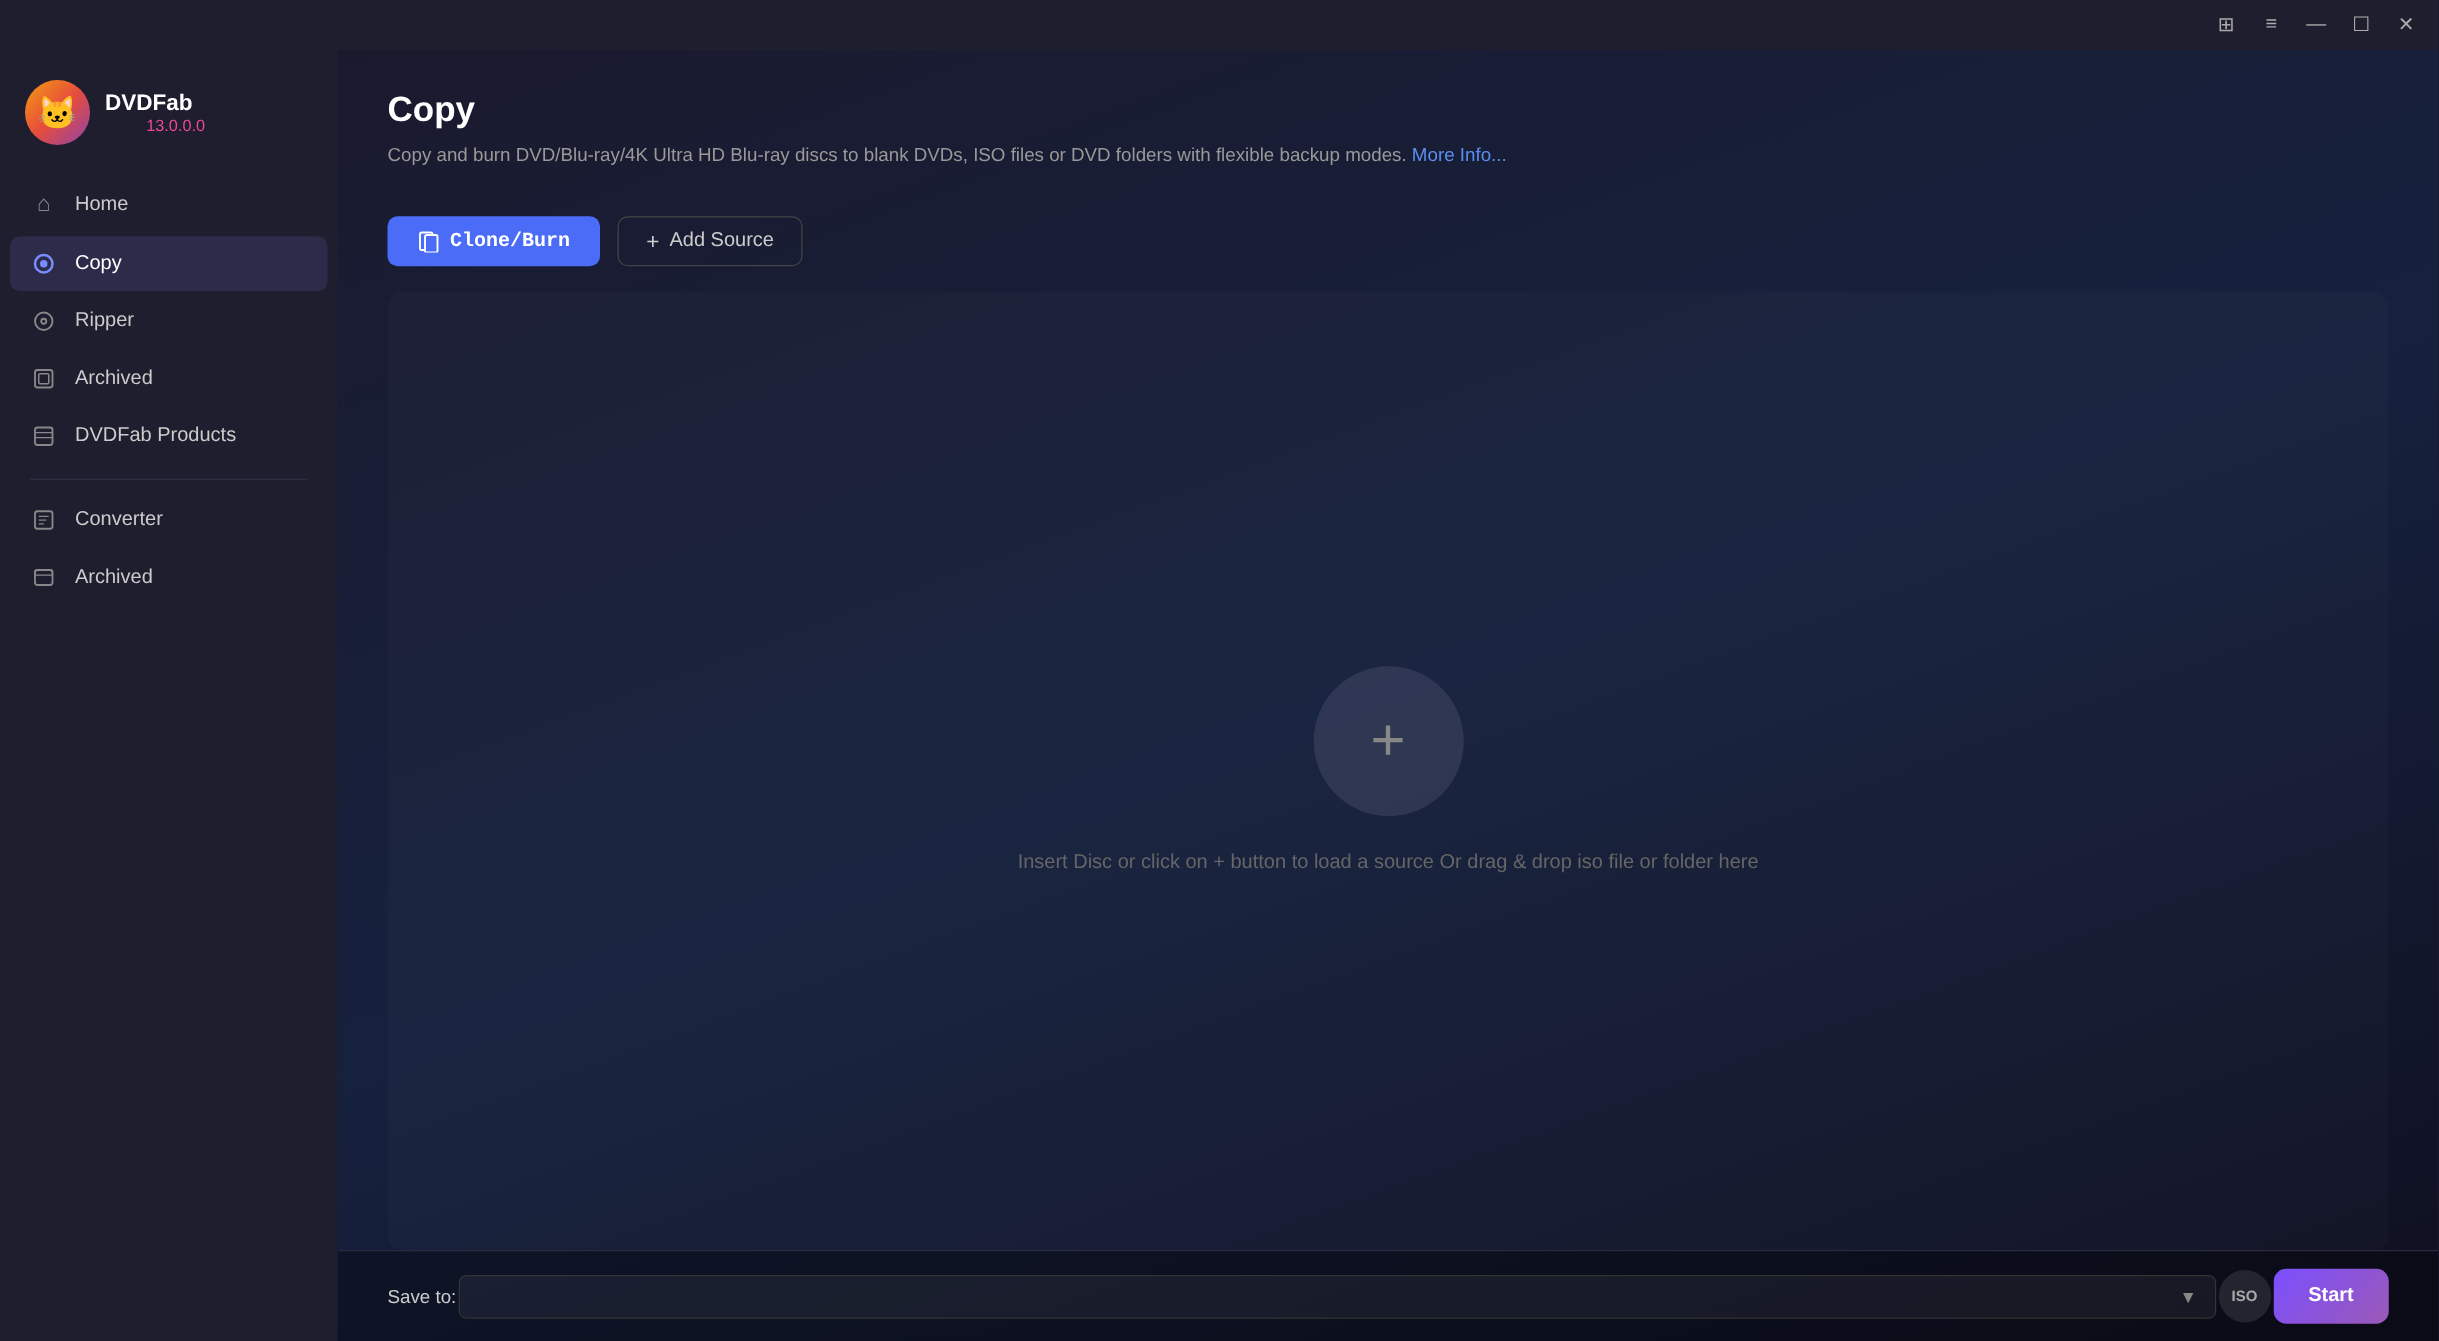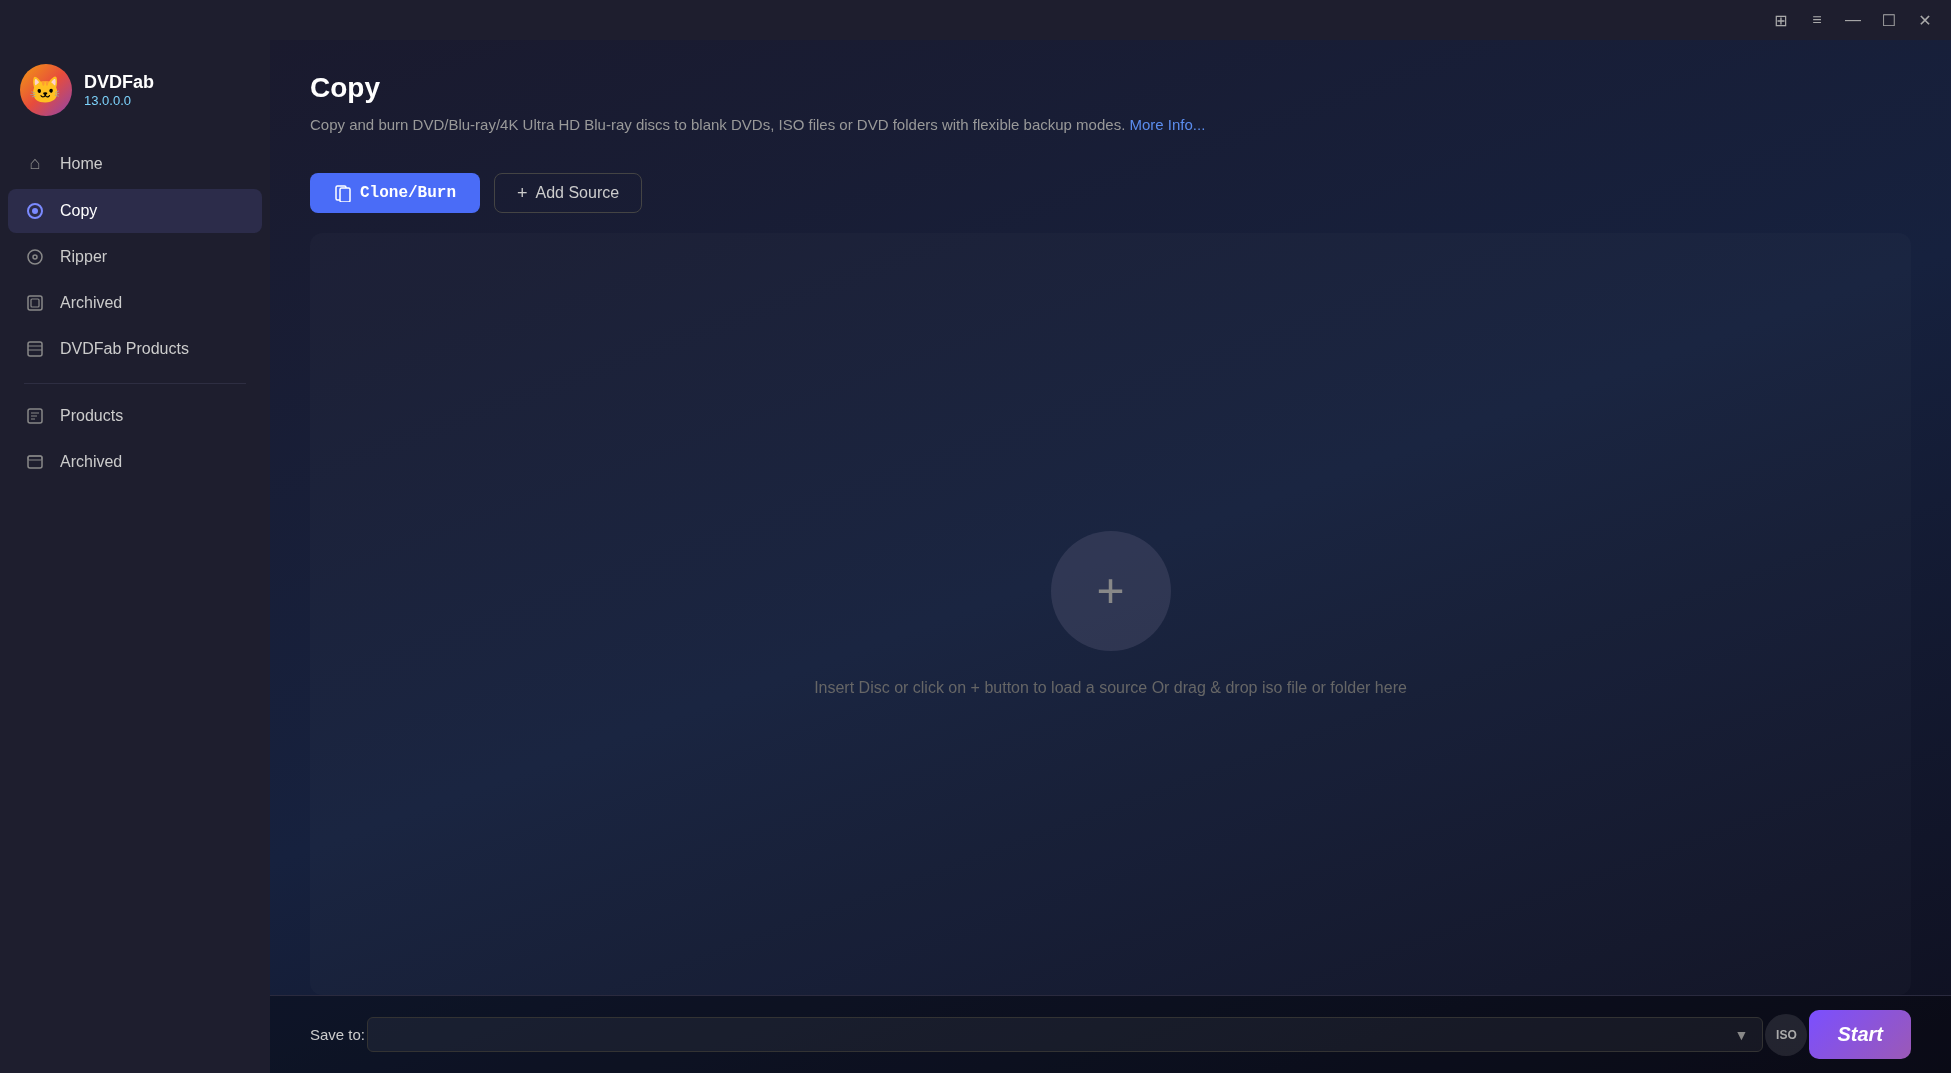--- a/index.html
+++ b/index.html
@@ -78,21 +78,22 @@
       display: flex;
       flex-direction: column;
     }
     .brand-name {
       font-size: 18px;
       font-weight: 700;
       color: #fff;
     }
     .brand-version {
       font-size: 13px;
-      color: #7dd3fc;
+      color: #ec4899;
+      margin-left: 33px;
     }
 
     .sidebar-nav {
       display: flex;
       flex-direction: column;
       flex: 1;
       padding: 0 8px;
     }
 
     .nav-item {
@@ -292,26 +293,25 @@
       align-items: center;
       justify-content: center;
     }
 
     .btn-start {
       padding: 13px 28px;
       background: linear-gradient(135deg, #7b4fff, #9b59b6);
       color: #fff;
       border: none;
       border-radius: 10px;
-      font-size: 20px;
+      font-size: 16px;
       font-weight: 700;
       cursor: pointer;
       transition: opacity 0.15s;
       white-space: nowrap;
-      font-style: italic;
     }
   </style>
 </head>
 <body>
 
 <div class="title-bar">
   <button class="title-bar-btn">⊞</button>
   <button class="title-bar-btn">≡</button>
   <button class="title-bar-btn">—</button>
   <button class="title-bar-btn">☐</button>
@@ -386,21 +386,21 @@
 
       <div class="nav-item">
         <span class="nav-icon">
           <svg width="18" height="18" viewBox="0 0 18 18" fill="none">
             <rect x="2" y="2" width="14" height="14" rx="2" stroke="#888" stroke-width="1.5"></rect>
             <line x1="5" y1="6" x2="13" y2="6" stroke="#888" stroke-width="1"></line>
             <line x1="5" y1="9" x2="11" y2="9" stroke="#888" stroke-width="1"></line>
             <line x1="5" y1="12" x2="9" y2="12" stroke="#888" stroke-width="1"></line>
           </svg>
         </span>
-        <span>Products</span>
+        <span>Converter</span>
       </div>
 
       <div class="nav-item">
         <span class="nav-icon">
           <svg width="18" height="18" viewBox="0 0 18 18" fill="none">
             <rect x="2" y="3" width="14" height="12" rx="2" stroke="#888" stroke-width="1.5"></rect>
             <rect x="2" y="3" width="14" height="4" rx="1" stroke="#888" stroke-width="1"></rect>
           </svg>
         </span>
         <span>Archived</span>

